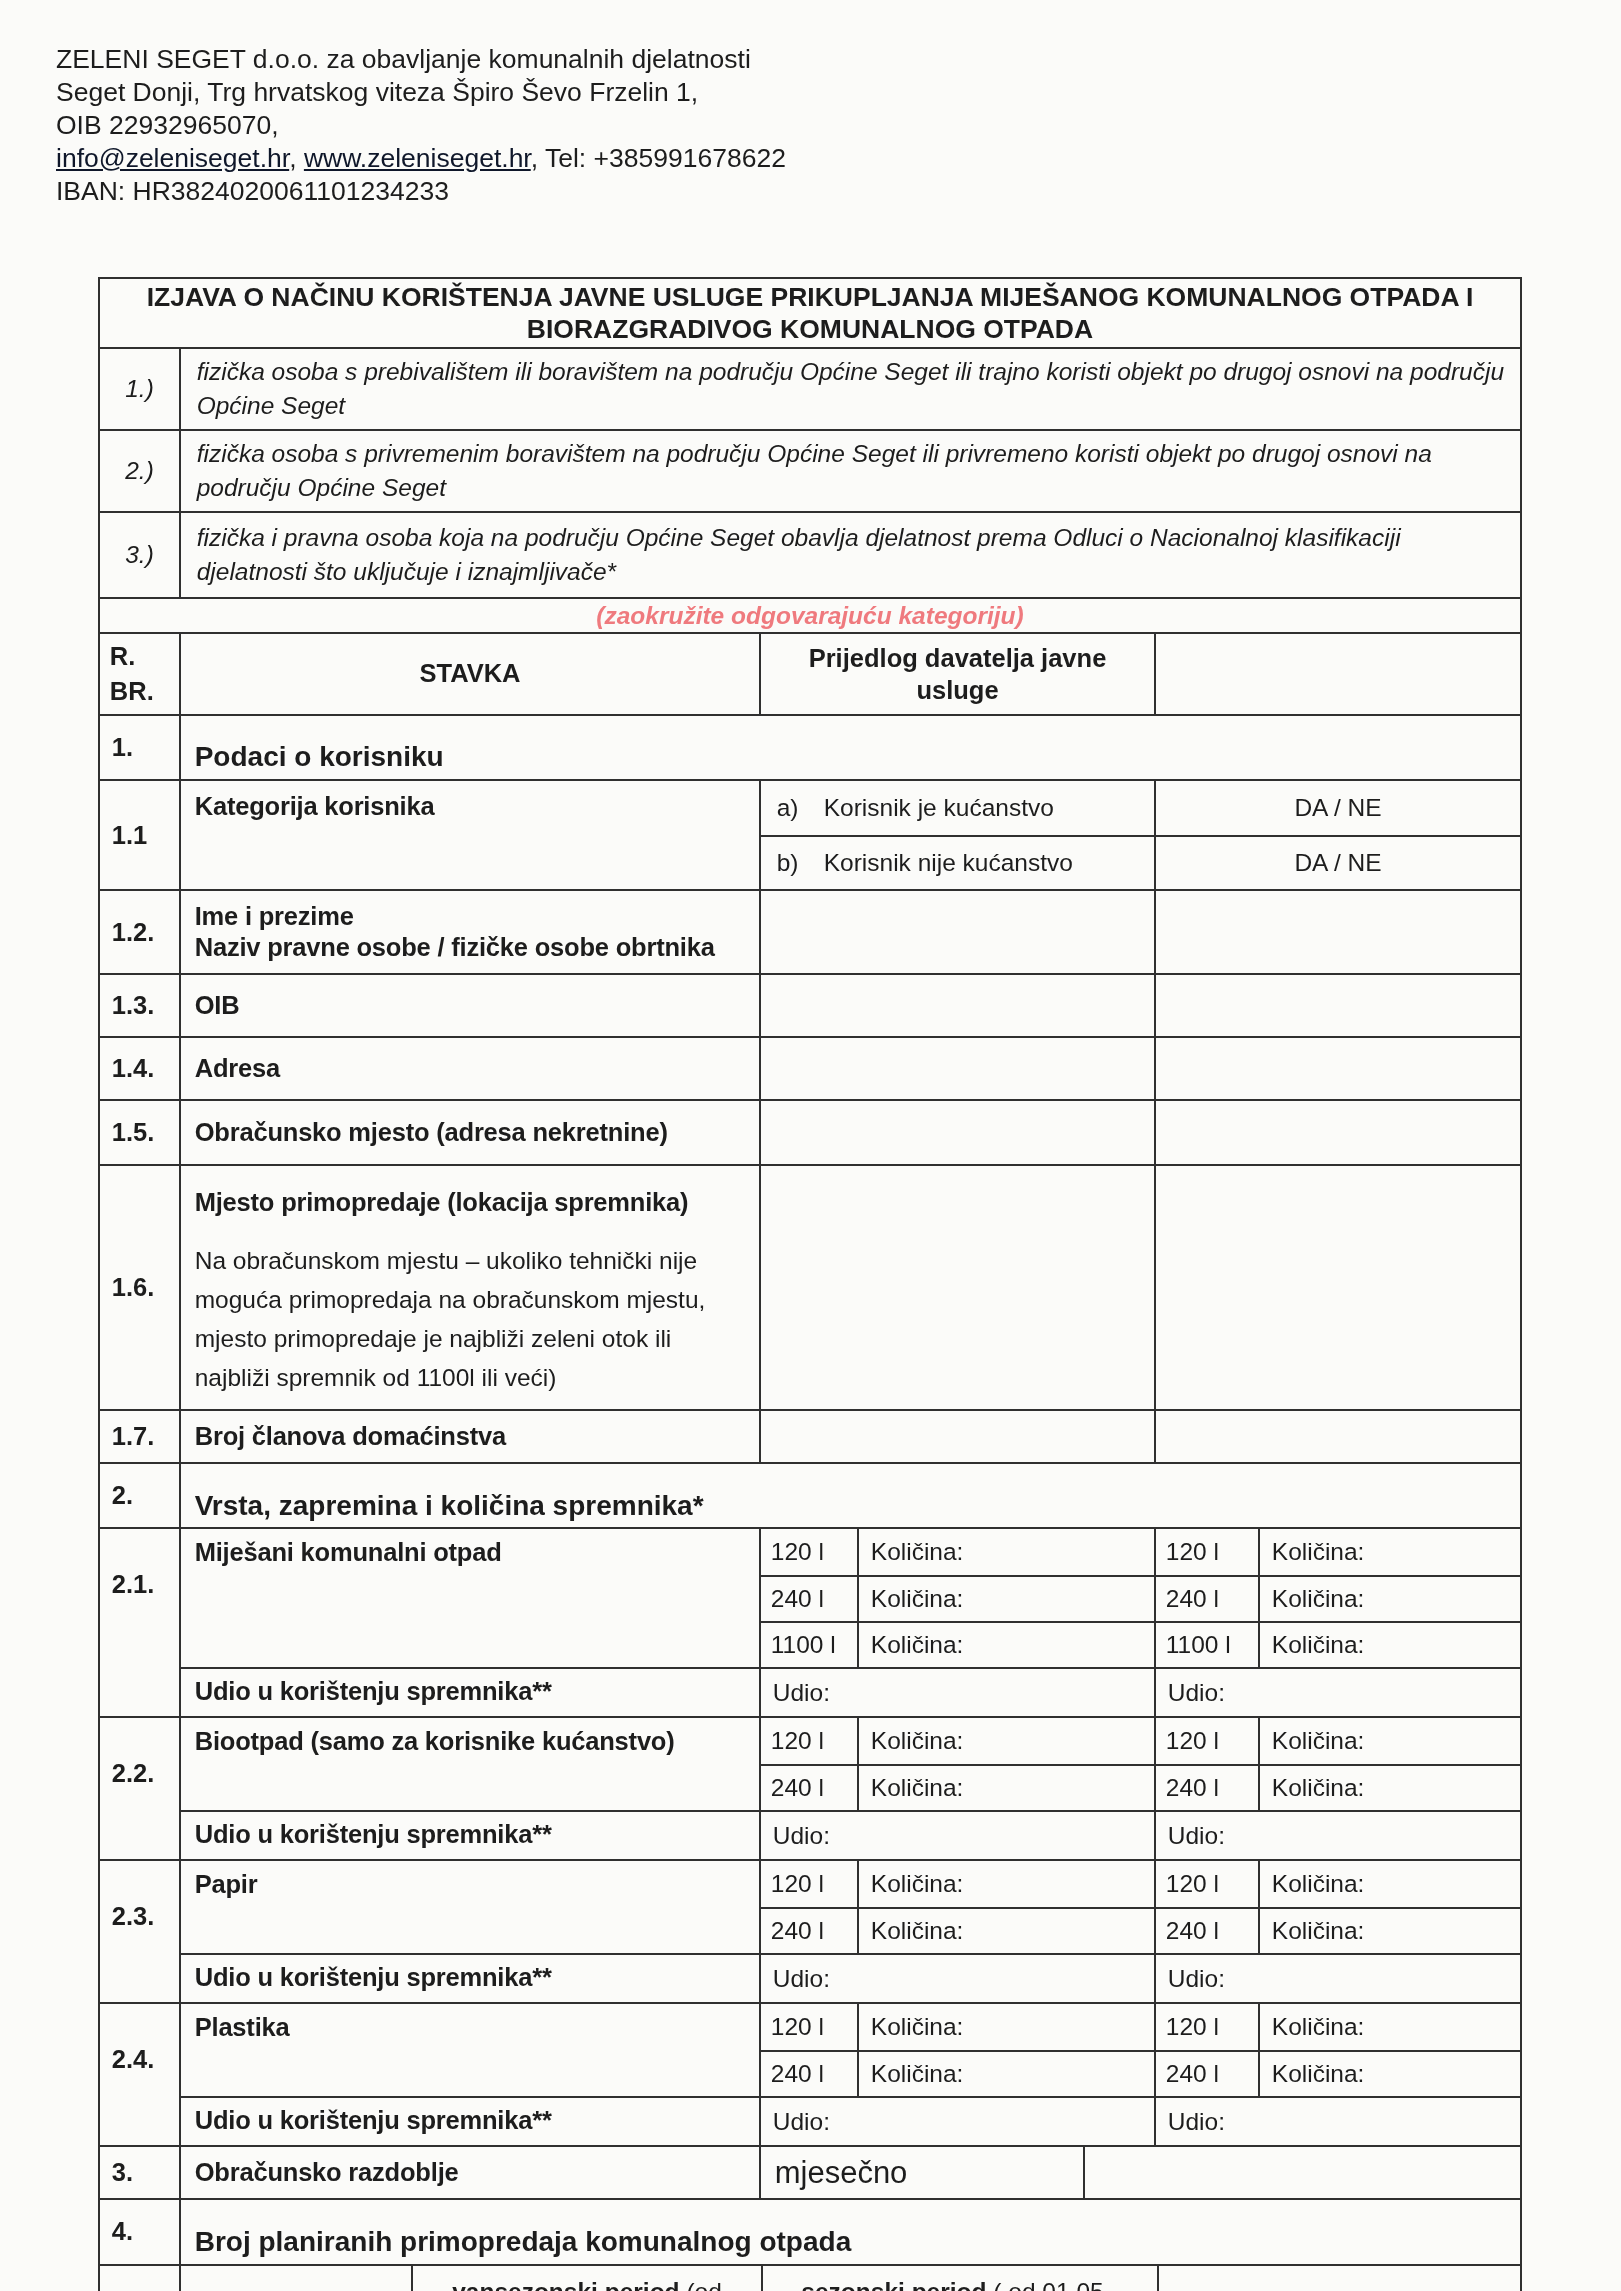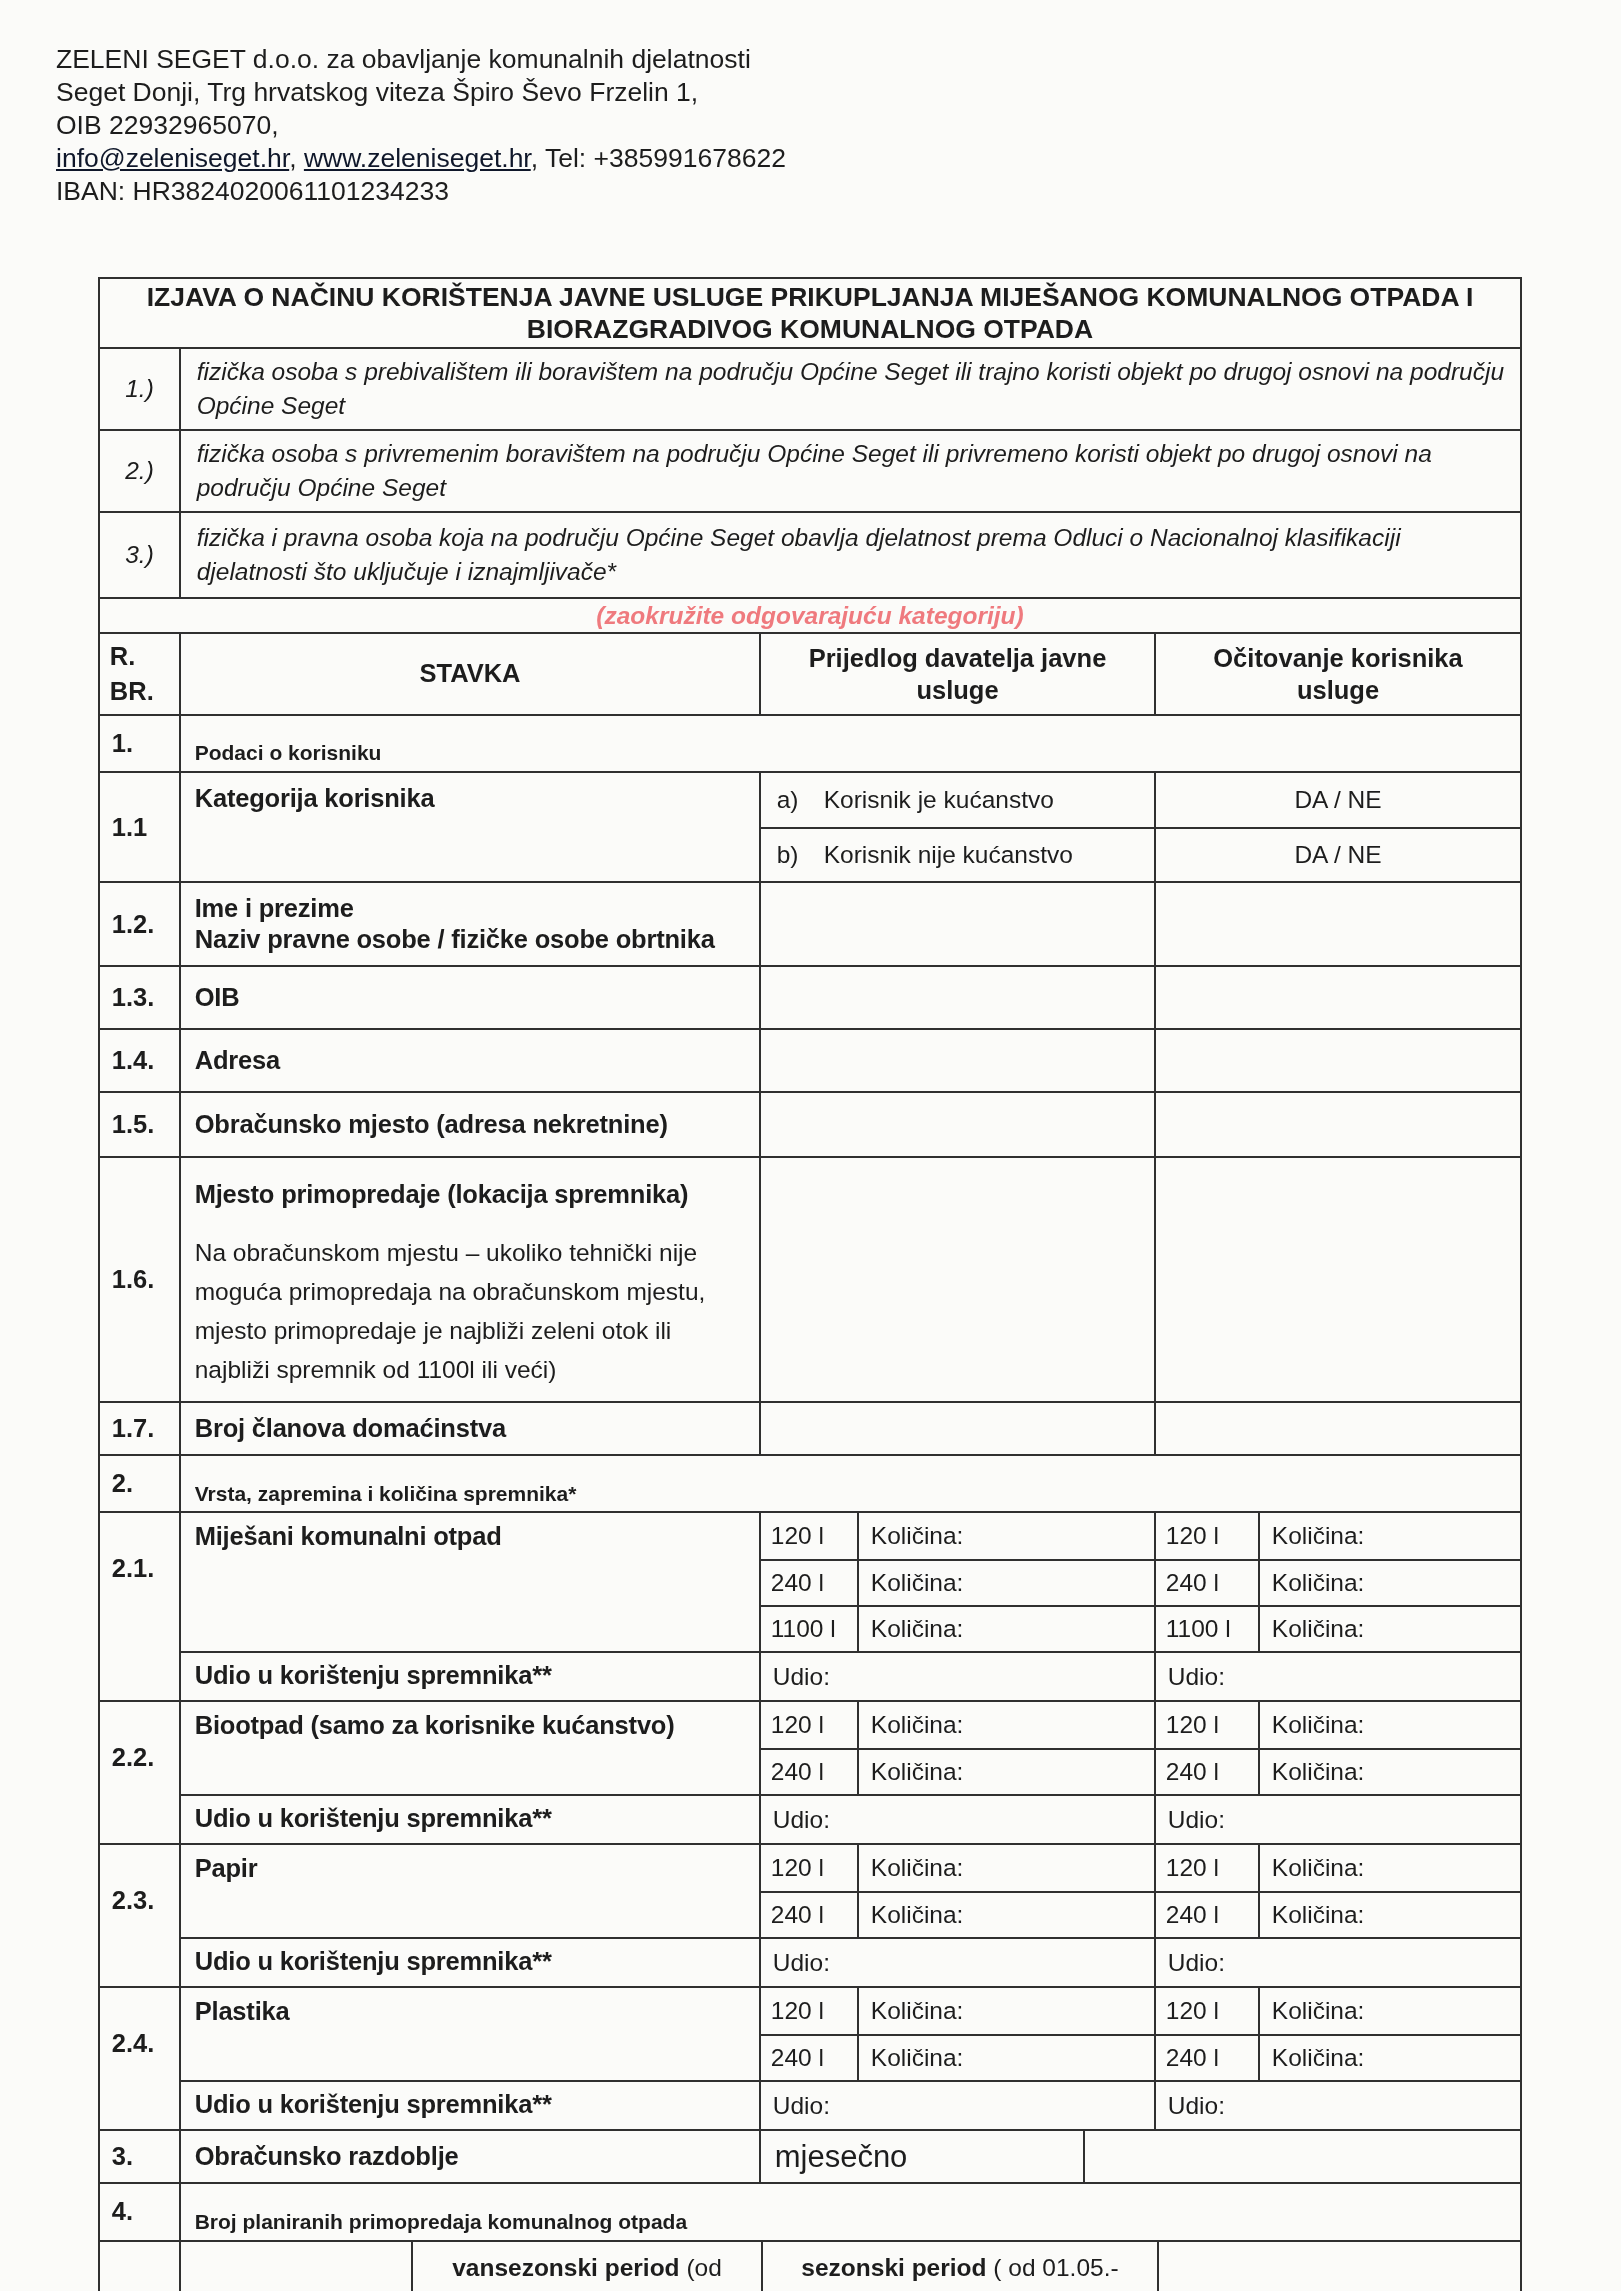--- a/index.html
+++ b/index.html
@@ -35,21 +35,21 @@
   .hdr-c2 { width:580px; border-right:2px solid var(--ln); display:flex; align-items:center; justify-content:center; font-size:25.5px; }
   .hdr-c3 { width:395px; border-right:2px solid var(--ln); display:flex; align-items:center; justify-content:center; text-align:center; font-size:25.5px; line-height:32px; padding:0 27.4px; }
   .hdr-c4 { flex:1; display:flex; align-items:center; justify-content:center; text-align:center; font-size:25.5px; line-height:32px; padding:0 39px; }
   
   .row { display:flex; }
   .c-num { width:81px; border-right:2px solid var(--ln); display:flex; align-items:center; padding-left:11.8px; font-weight:bold; font-size:25.5px; }
   .c-num.topnum { align-items:flex-start; padding-top:41px; }
   .c-label { width:580px; border-right:2px solid var(--ln); font-weight:bold; font-size:25.5px; line-height:31px; padding:9.8px 13.7px; letter-spacing:-0.2px; }
   .c-mid { width:395px; border-right:2px solid var(--ln); }
   .c-last { flex:1; }
-  .c-span { flex:1; display:flex; align-items:center; padding:5.9px 13.7px; font-weight:bold; font-size:21px;margin-top:20px; }
+  .c-span { flex:1; display:flex; align-items:center; padding:5.9px 13.7px; font-weight:bold; font-size:28px;margin-top:20px; }
   
   .opts { flex:1; display:flex; flex-direction:column; }
   .opt { flex:1; display:flex; min-height:54px; }
   .opt + .opt { border-top:2px solid var(--ln); }
   .opt-left { width:395px; border-right:2px solid var(--ln); display:flex; align-items:center; padding-left:15.7px; font-size:24.5px; }
   .opt-mark { width:47px; }
   .opt-answer { flex:1; display:flex; align-items:center; justify-content:center; font-size:24.5px; }
   
   .r16-label { padding:11.8px 13.7px; }
   .r16-title { font-weight:bold; font-size:25.5px; line-height:31px;margin-top:9px; }
@@ -116,21 +116,20 @@
 
     <div class="note-row hv">(zaokružite odgovarajuću kategoriju)</div>
 
     <div class="hdr-row hv">
       <div class="hdr-c1">
           <div>R.</div>
           <div>BR.</div>
         </div>
       <div class="hdr-c2">STAVKA</div>
       <div class="hdr-c3">Prijedlog davatelja javne usluge</div>
-      <div class="hdr-c4">Očitovanje korisnika usluge</div>
     </div>
 
     <div class="row" style="min-height:49px">
       <div class="c-num">1.</div>
       <div class="c-span">Podaci o korisniku</div>
     </div>
 
     <div class="row" style="min-height:108px">
       <div class="c-num">1.1</div>
       <div class="c-label">Kategorija korisnika</div>

